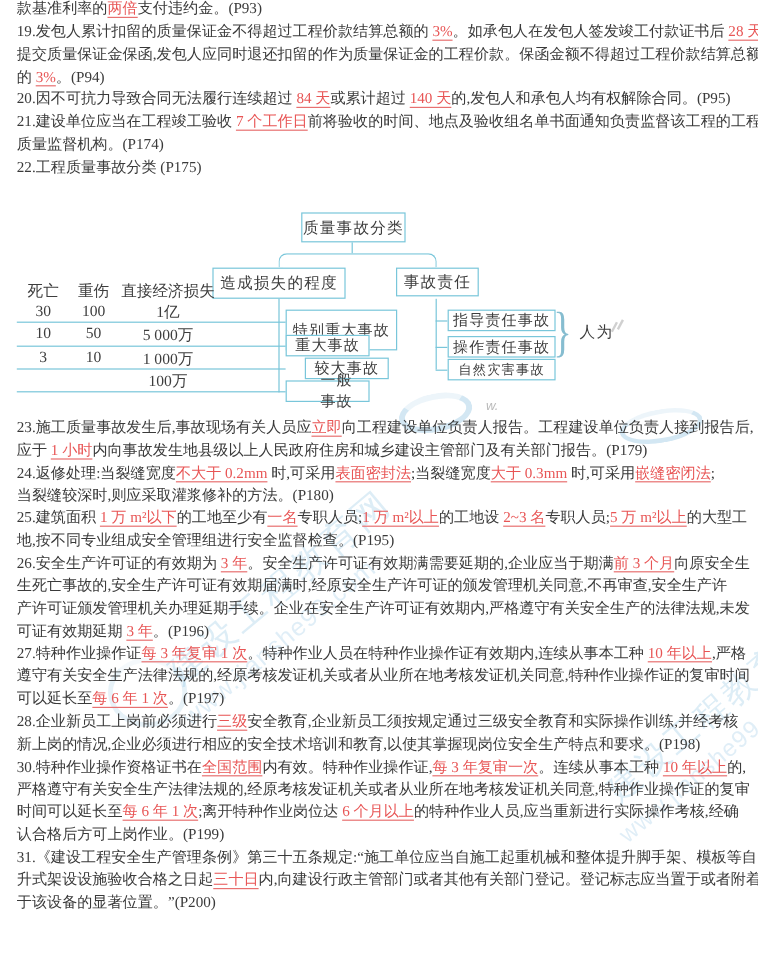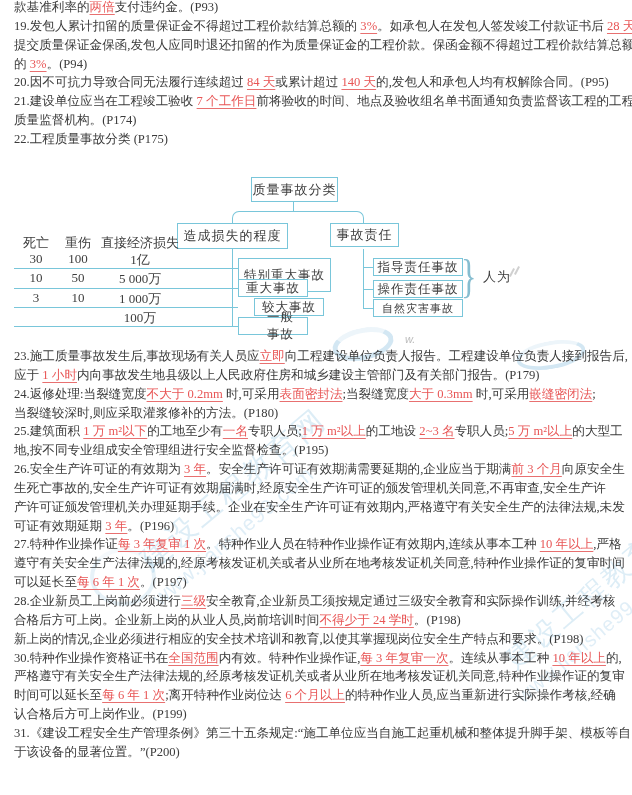--- a/index.html
+++ b/index.html
@@ -189,23 +189,23 @@
       <div class="line"><span>25.建筑面积 </span><span class="em">1 万 m²以下</span><span>的工地至少有</span><span class="em">一名</span><span>专职人员;</span><span class="em">1 万 m²以上</span><span>的工地设 </span><span class="em">2~3 名</span><span>专职人员;</span><span class="em">5 万 m²以上</span><span>的大型工</span></div>
       <div class="line"><span>地,按不同专业组成安全管理组进行安全监督检查。(P195)</span></div>
       <div class="line"><span>26.安全生产许可证的有效期为 </span><span class="em">3 年</span><span>。安全生产许可证有效期满需要延期的,企业应当于期满</span><span class="em">前 3 个月</span><span>向原安全生</span></div>
       <div class="line"><span>生死亡事故的,安全生产许可证有效期届满时,经原安全生产许可证的颁发管理机关同意,不再审查,安全生产许</span></div>
       <div class="line"><span>产许可证颁发管理机关办理延期手续。企业在安全生产许可证有效期内,严格遵守有关安全生产的法律法规,未发</span></div>
       <div class="line"><span>可证有效期延期 </span><span class="em">3 年</span><span>。(P196)</span></div>
       <div class="line"><span>27.特种作业操作证</span><span class="em">每 3 年复审 1 次</span><span>。特种作业人员在特种作业操作证有效期内,连续从事本工种 </span><span class="em">10 年以上</span><span>,严格</span></div>
       <div class="line"><span>遵守有关安全生产法律法规的,经原考核发证机关或者从业所在地考核发证机关同意,特种作业操作证的复审时间</span></div>
       <div class="line"><span>可以延长至</span><span class="em">每 6 年 1 次</span><span>。(P197)</span></div>
       <div class="line"><span>28.企业新员工上岗前必须进行</span><span class="em">三级</span><span>安全教育,企业新员工须按规定通过三级安全教育和实际操作训练,并经考核</span></div>
-      <div class="line"><span>合格后方可上岗。企业新上岗的从业人员,岗前培训时间</span><span class="em">不得少于 24 学时</span><span>。(P198)</span></div>
       <div class="line"><span>新上岗的情况,企业必须进行相应的安全技术培训和教育,以使其掌握现岗位安全生产特点和要求。(P198)</span></div>
       <div class="line"><span>30.特种作业操作资格证书在</span><span class="em">全国范围</span><span>内有效。特种作业操作证,</span><span class="em">每 3 年复审一次</span><span>。连续从事本工种 </span><span class="em">10 年以上</span><span>的,</span></div>
       <div class="line"><span>严格遵守有关安全生产法律法规的,经原考核发证机关或者从业所在地考核发证机关同意,特种作业操作证的复审</span></div>
       <div class="line"><span>时间可以延长至</span><span class="em">每 6 年 1 次</span><span>;离开特种作业岗位达 </span><span class="em">6 个月以上</span><span>的特种作业人员,应当重新进行实际操作考核,经确</span></div>
       <div class="line"><span>认合格后方可上岗作业。(P199)</span></div>
       <div class="line"><span>31.《建设工程安全生产管理条例》第三十五条规定:“施工单位应当自施工起重机械和整体提升脚手架、模板等自</span></div>
+      <div class="line"><span>升式架设设施验收合格之日起</span><span class="em">三十日</span><span>内,向建设行政主管部门或者其他有关部门登记。登记标志应当置于或者附着</span></div>
       <div class="line"><span>于该设备的显著位置。”(P200)</span></div>
     </div>
 
 </div>
 
 </body></html>

